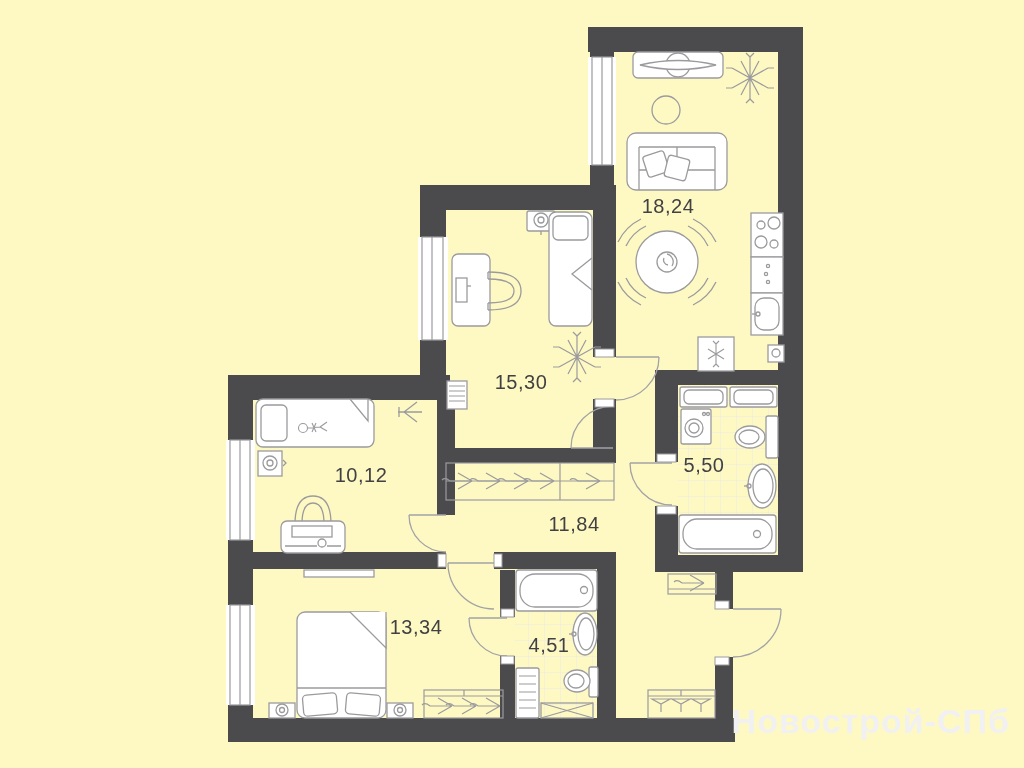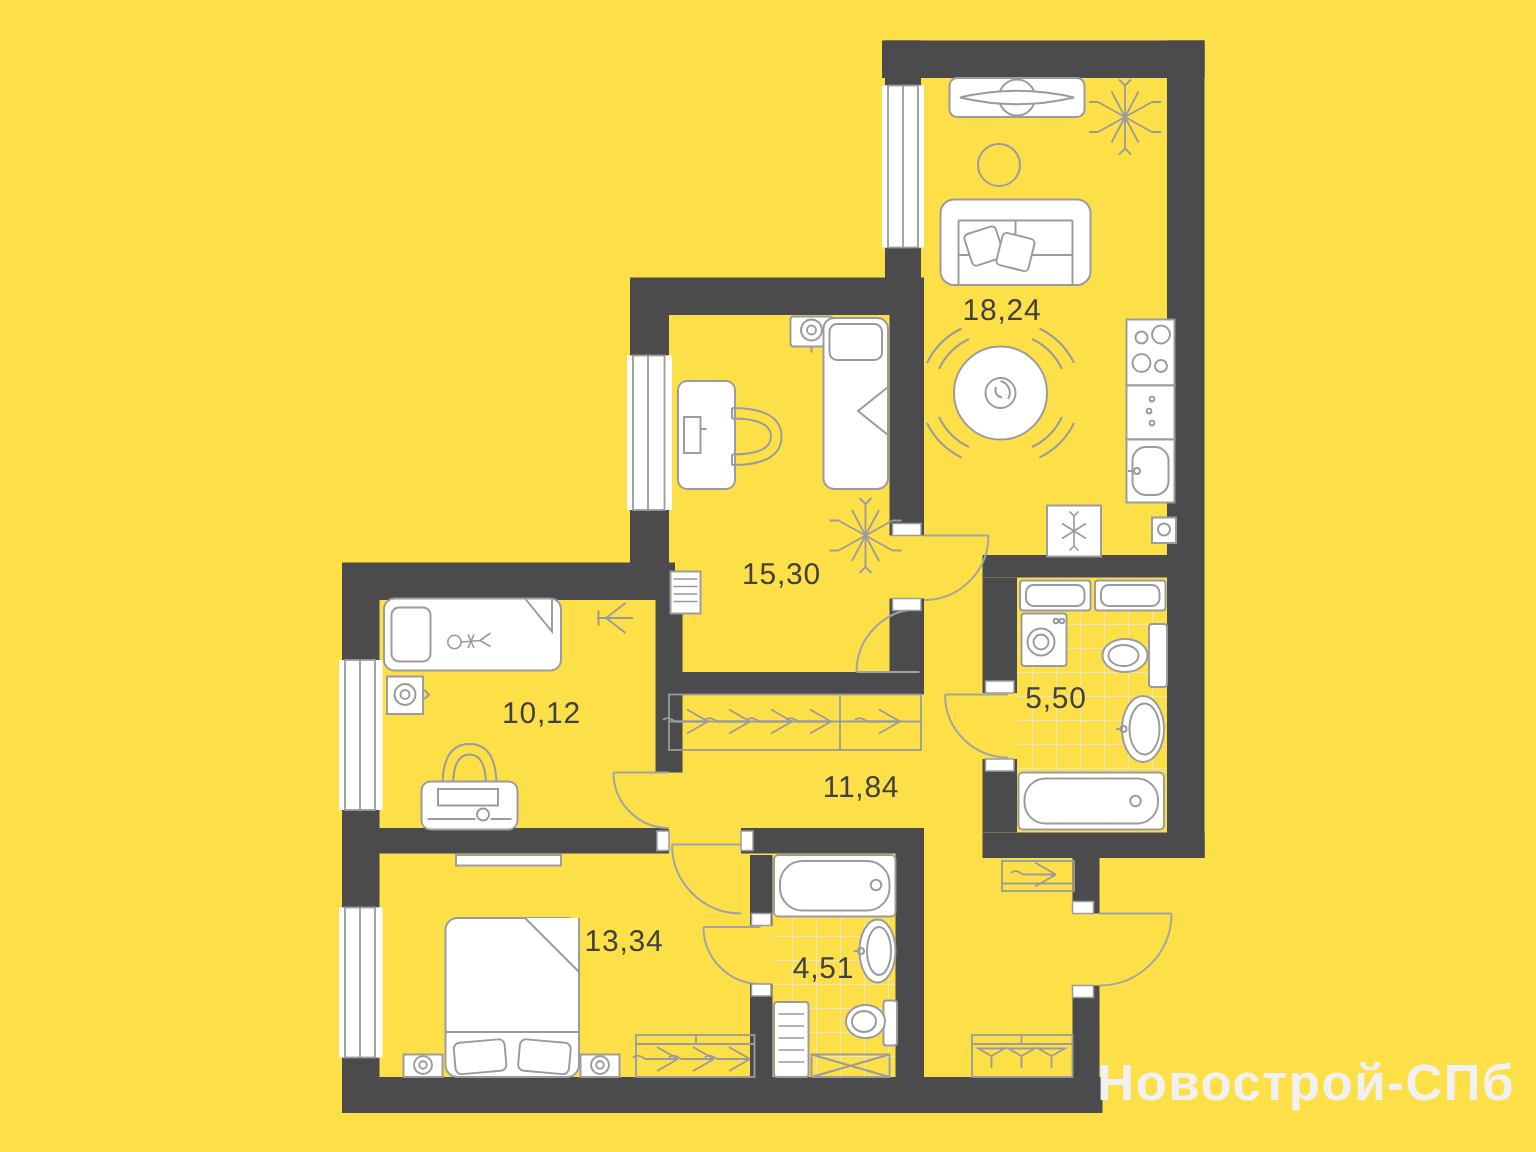--- a/index.html
+++ b/index.html
@@ -1,16 +1,16 @@
 <!DOCTYPE html>
 <html><head>
 <meta charset="utf-8">
 <style>
   html,body{margin:0;padding:0;background:#ffffff;}
-  #stage{position:relative;width:1024px;height:768px;background:#fde047;overflow:hidden;
+  #stage{position:relative;width:1024px;height:768px;background:#fef9c3;overflow:hidden;
          font-family:"Liberation Sans", sans-serif;}
   svg{position:absolute;left:0;top:0;}
   .room-label{font-family:"Liberation Sans", sans-serif;font-size:20px;font-weight:500;
               fill:#414144;letter-spacing:.5px;}
   .watermark{font-family:"Liberation Sans", sans-serif;font-size:34px;font-weight:bold;
              fill:#f1f0f2;letter-spacing:1px;}
 </style>
 </head>
 <body>
 

